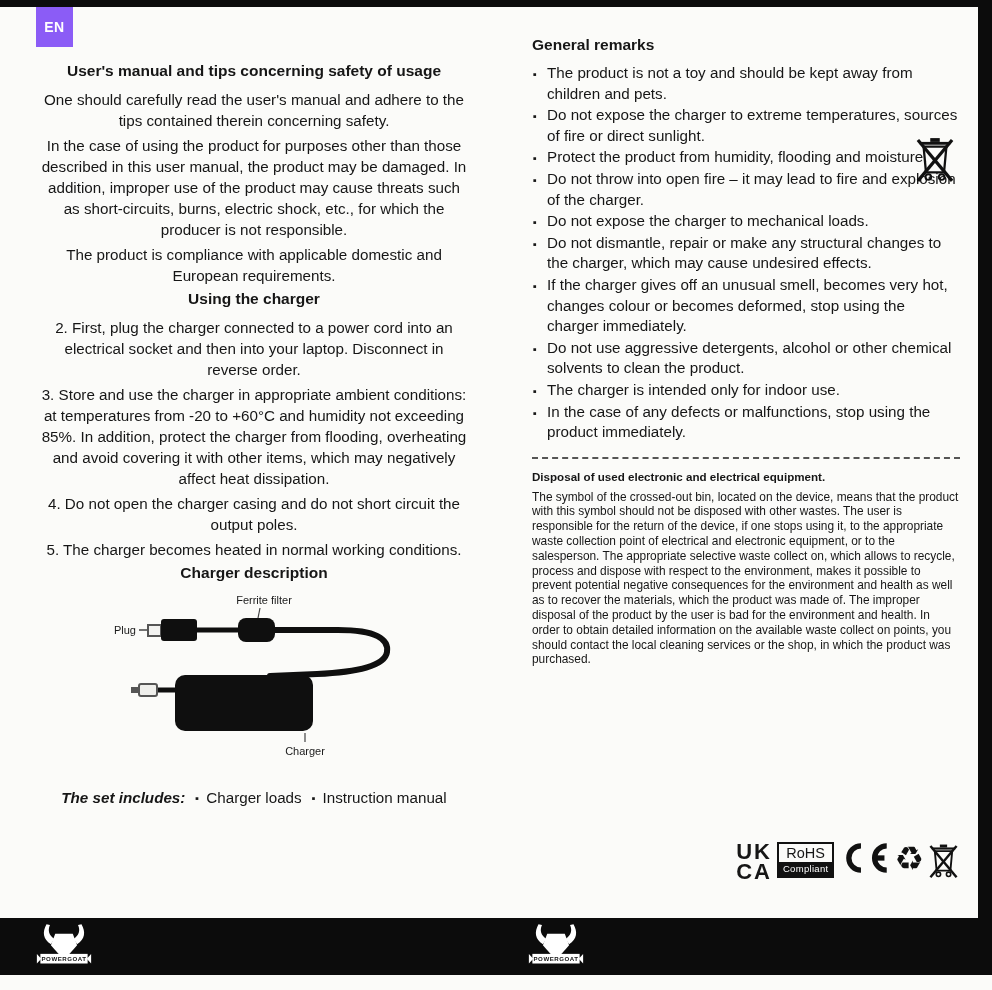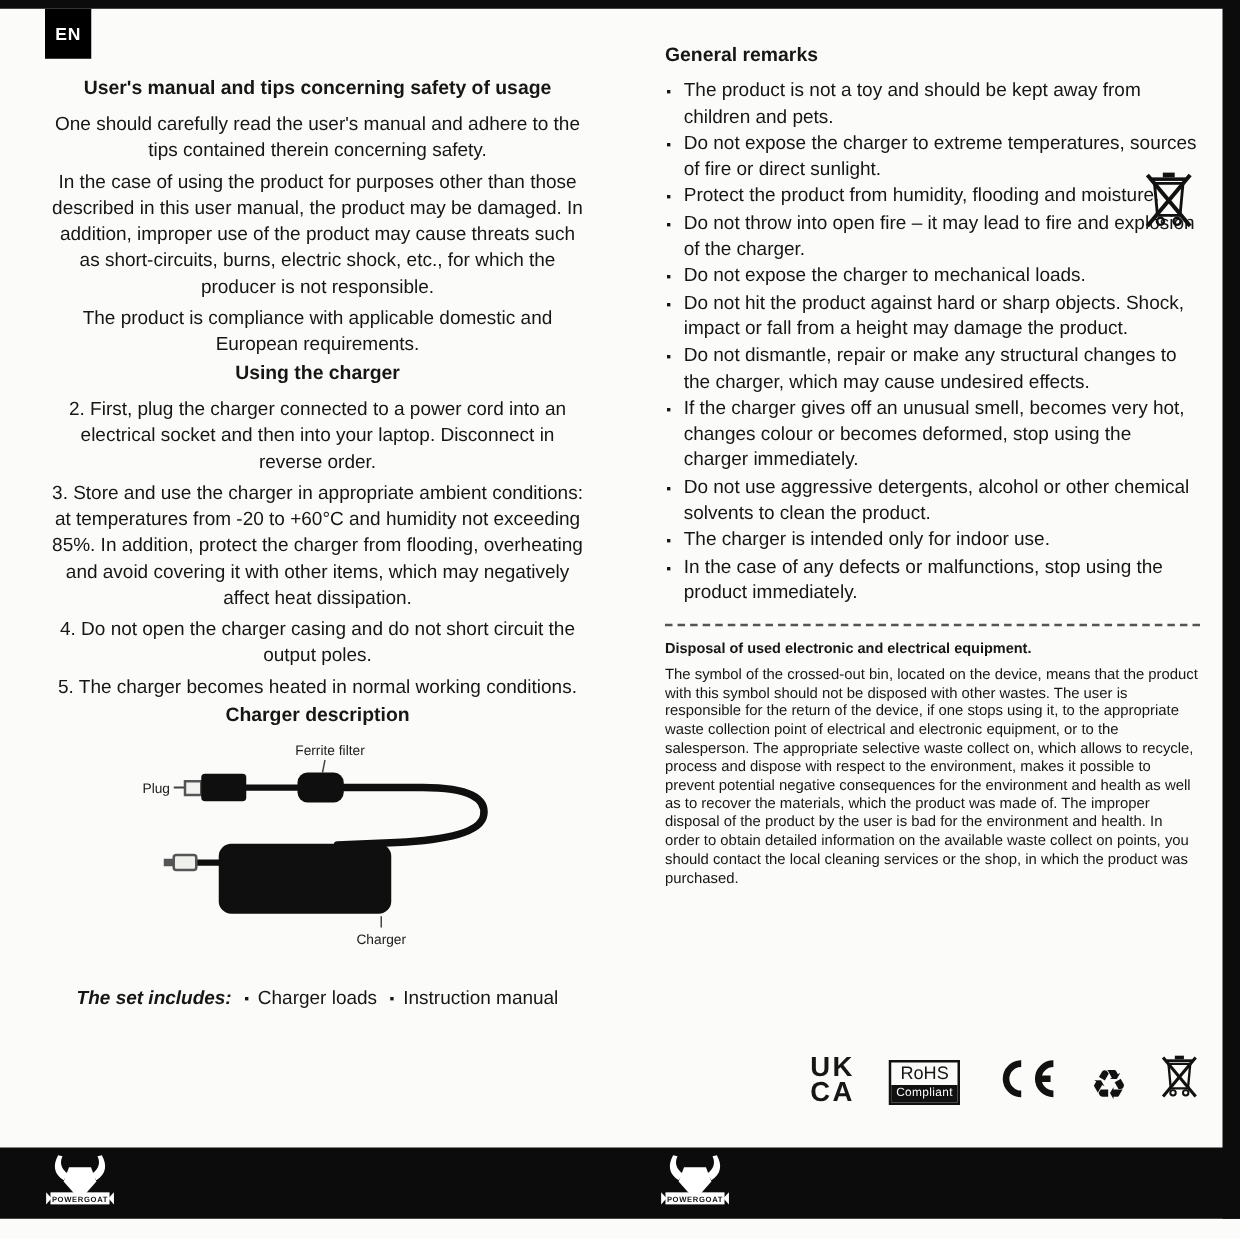--- a/index.html
+++ b/index.html
@@ -7,41 +7,41 @@
   body { width: 992px; background: #e9e9e7; }
   .page {
     position: relative; width: 992px; height: 990px;
     background: #fbfbf9; color: #161616;
     font-family: "Liberation Sans", sans-serif; overflow: hidden;
   }
   .top-strip { position: absolute; top: 0; left: 0; width: 100%; height: 7px; background: #0c0c0c; }
   .right-strip { position: absolute; top: 0; right: 0; width: 14px; height: 975px; background: #0c0c0c; }
   .en-badge {
     position: absolute; left: 36px; top: 7px; width: 37px; height: 40px;
-    background: #000000; color: #fff; font-weight: bold; font-size: 14px;
+    background: #8b5cf6; color: #fff; font-weight: bold; font-size: 14px;
     display: flex; align-items: center; justify-content: center; letter-spacing: .5px;
   }
   .col-left  { position: absolute; left: 36px;  top: 62px; width: 436px; text-align: center; }
   .col-right { position: absolute; left: 532px; top: 36px; width: 428px; }
   h2.sec { font-size: 15.5px; font-weight: 700; margin: 0 0 9px; }
   .mt { margin-top: 13px; }
   .col-left p.body, .col-left p.step { margin: 4px; font-size: 15.2px; line-height: 21px; }
   .bullets { list-style: none; margin: 0; padding: 0; }
   .bullets li { position: relative; padding-left: 15px; font-size: 15.2px; line-height: 20.6px; margin-bottom: 1px; }
   .bullets li::before { content: "▪"; position: absolute; left: 1px; top: 1px; font-size: 11px; }
   .dashed-sep { border: none; border-top: 2px dashed #555; margin: 14px 0 11px; }
   .disposal-heading { font-size: 11.6px; font-weight: 700; margin: 0 0 7px; }
   .disposal-body { font-size: 11.9px; line-height: 14.8px; margin: 0; }
   .weee-large { position: absolute; left: 916px; top: 134px; }
   .diagram { position: relative; width: 440px; margin-top: 6px; }
   svg text.dlabel { font-family: "Liberation Sans", sans-serif; font-size: 11px; fill: #1a1a1a; }
   .set-includes { margin-top: 16px; font-size: 15.2px; }
   .set-includes b { font-weight: 700; font-style: italic; }
   .inc-item::before { content: "▪"; font-size: 11px; margin: 0 7px 0 10px; vertical-align: 1px; }
-  .cert-row { position: absolute; top: 842px; right: 34px; display: flex; align-items: flex-end; gap: 27px; }
+  .cert-row { position: absolute; top: 842px; right: 34px; display: flex; align-items: flex-start; gap: 5px; }
   .ukca { display: flex; flex-direction: column; font-weight: 700; font-size: 22px; line-height: 20px; letter-spacing: 2px; }
   .rohs { border: 2.5px solid #111; text-align: center; }
   .rohs-top { display: block; font-weight: 400; font-size: 14.5px; padding: 0 5px; line-height: 18px; }
   .rohs-bottom { display: block; background: #111; color: #fff; font-size: 9.5px; padding: 1px 4px 2px; letter-spacing: .3px; }
   .recycle-glyph { font-size: 33px; line-height: 1; color: #111; }
   .footer-band { position: absolute; left: 0; top: 918px; width: 100%; height: 57px; background: #0c0c0c; }
   .brand-logo { position: absolute; top: 5px; }
 </style>
 </head>
 <body>
@@ -101,21 +101,20 @@
   </div>
 
   <div class="col-right">
     <h2 class="sec">General remarks</h2>
     <ul class="bullets">
       <li>The product is not a toy and should be kept away from children and pets.</li>
       <li>Do not expose the charger to extreme temperatures, sources of fire or direct sunlight.</li>
       <li>Protect the product from humidity, flooding and moisture.</li>
       <li>Do not throw into open fire – it may lead to fire and explosion of the charger.</li>
       <li>Do not expose the charger to mechanical loads.</li>
-      <li>Do not hit the product against hard or sharp objects. Shock, impact or fall from a height may damage the product.</li>
       <li>Do not dismantle, repair or make any structural changes to the charger, which may cause undesired effects.</li>
       <li>If the charger gives off an unusual smell, becomes very hot, changes colour or becomes deformed, stop using the charger immediately.</li>
       <li>Do not use aggressive detergents, alcohol or other chemical solvents to clean the product.</li>
       <li>The charger is intended only for indoor use.</li>
       <li>In the case of any defects or malfunctions, stop using the product immediately.</li>
     </ul>
 
     <hr class="dashed-sep">
 
     <h3 class="disposal-heading">Disposal of used electronic and electrical equipment.</h3>

